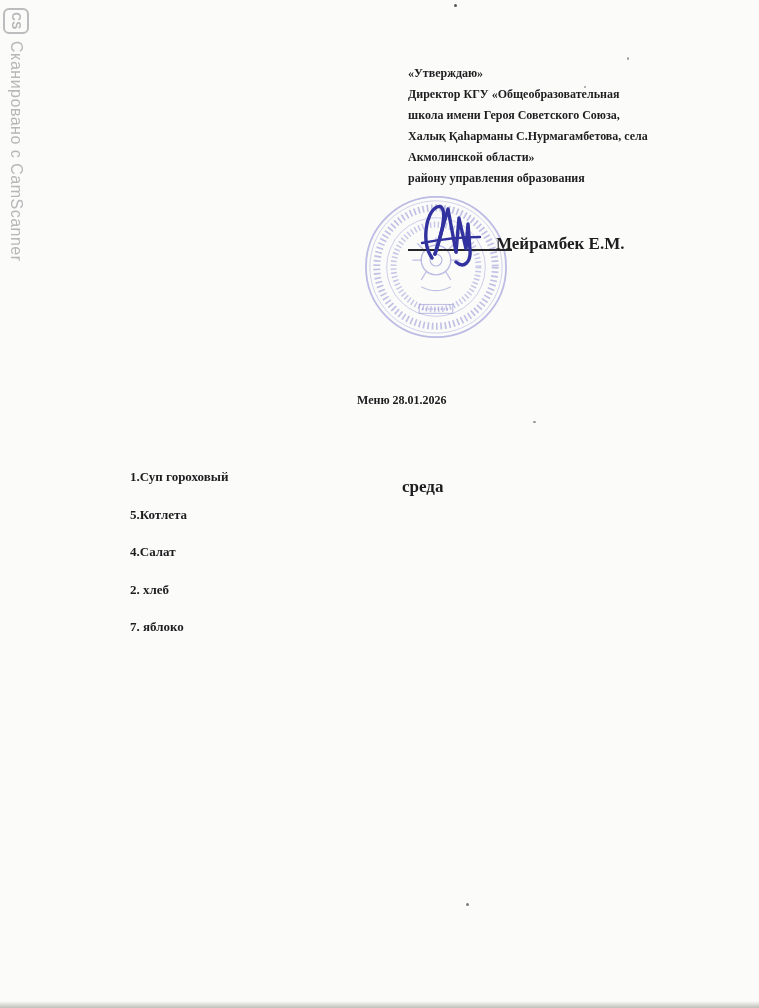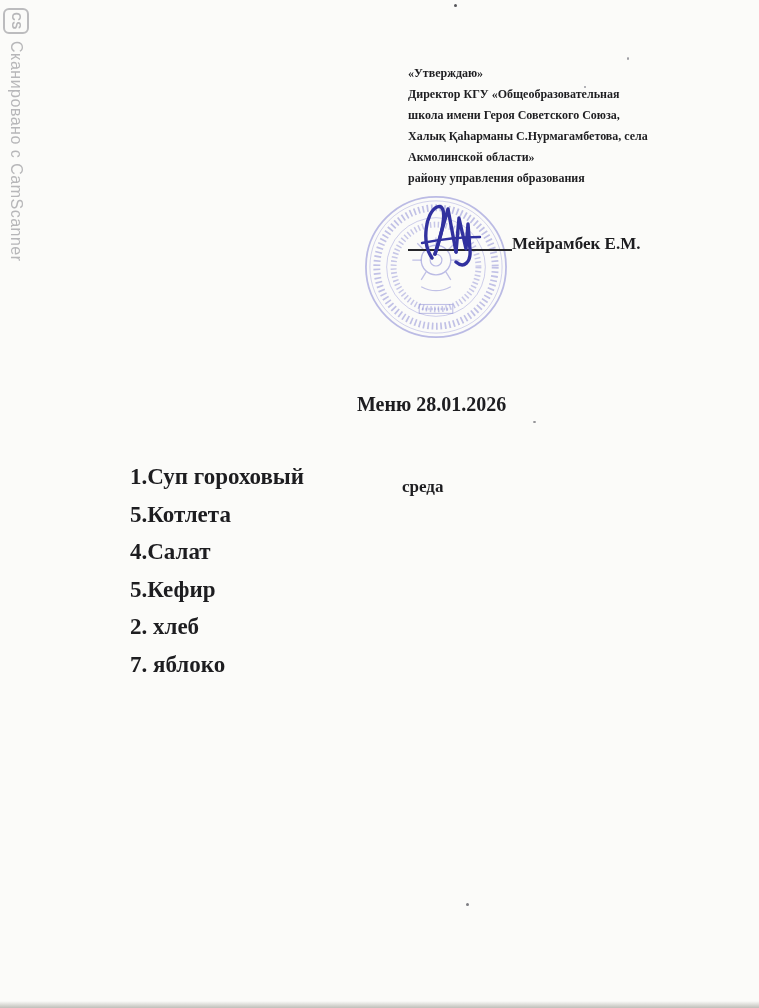--- a/index.html
+++ b/index.html
@@ -81,49 +81,49 @@
     position: absolute;
     left: 408px;
     top: 249px;
     width: 104px;
     height: 2px;
     background: #26262a;
     z-index: 3;
   }
   .signer {
     position: absolute;
-    left: 512px;
+    left: 496px;
     top: 234px;
     font-size: 17px;
     font-weight: 700;
     z-index: 3;
   }
 
   
   .menu-title {
     position: absolute;
     left: 357px;
     top: 393px;
-    font-size: 20px;
+    font-size: 12px;
     font-weight: 700;
     text-align: right;
   }
   .menu-day {
     position: absolute;
     left: 402px;
     top: 430px;
     font-size: 17px;
     font-weight: 700;
     margin-top: 47px;
   }
   .menu-items {
     position: absolute;
     left: 130px;
     top: 458px;
-    font-size: 23px;
+    font-size: 13px;
     font-weight: 700;
     line-height: 37.5px;
   }
 
   
   .speck { position: absolute; border-radius: 50%; }
   .speck-1 { left: 454px; top: 4px;  width: 3px; height: 3px; background: #55555a; }
   .speck-2 { left: 627px; top: 57px; width: 2px; height: 3px; background: #9a9aa0; }
   .speck-3 { left: 584px; top: 86px; width: 2px; height: 2px; background: #9a9aa0; }
   .speck-4 { left: 533px; top: 421px; width: 3px; height: 2px; background: #8f8f94; }
@@ -184,21 +184,20 @@
     </g>
   </svg>
   <div class="signer">Мейрамбек Е.М.</div>
 
   <div class="menu-title">Меню 28.01.2026</div>
   <div class="menu-day">среда</div>
   <div class="menu-items">
     <div>1.Суп гороховый</div>
     <div>5.Котлета</div>
     <div>4.Салат</div>
-    <div>5.Кефир</div>
     <div>2. хлеб</div>
     <div>7. яблоко</div>
   </div>
 
   <div class="speck speck-1"></div>
   <div class="speck speck-2"></div>
   <div class="speck speck-3"></div>
   <div class="speck speck-4"></div>
   <div class="speck speck-5"></div>
   <div class="bottom-band"></div>

